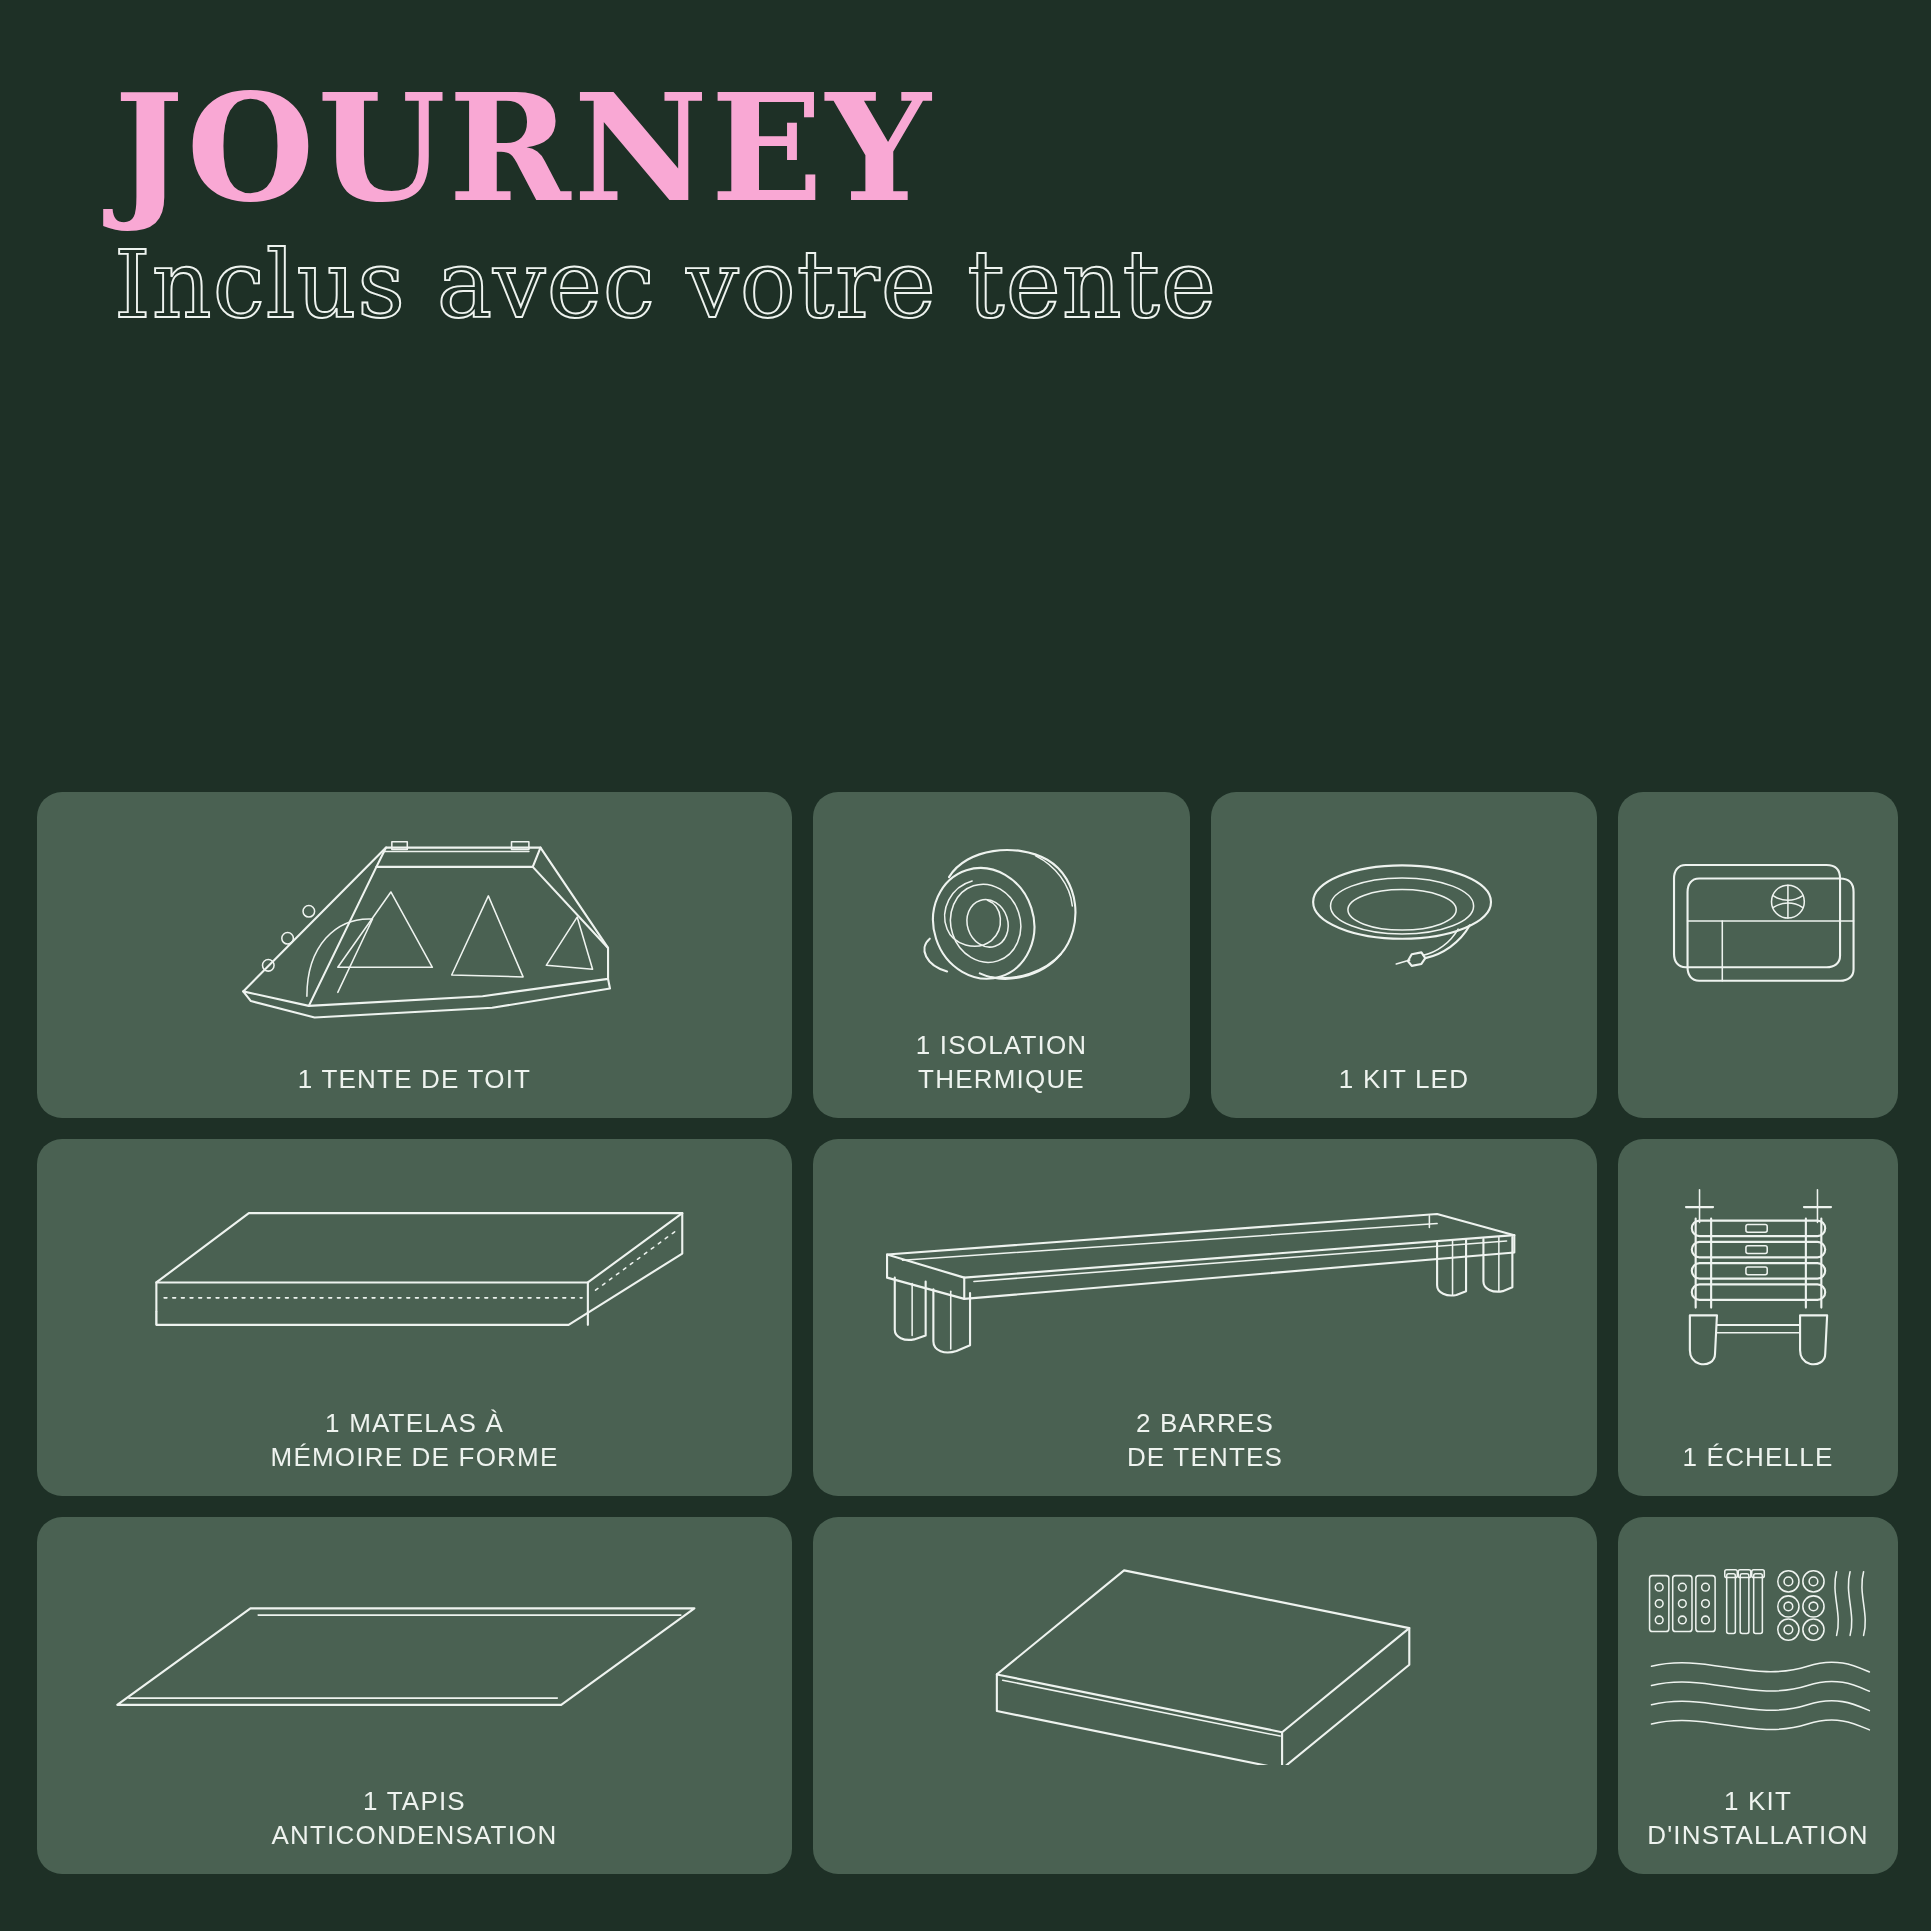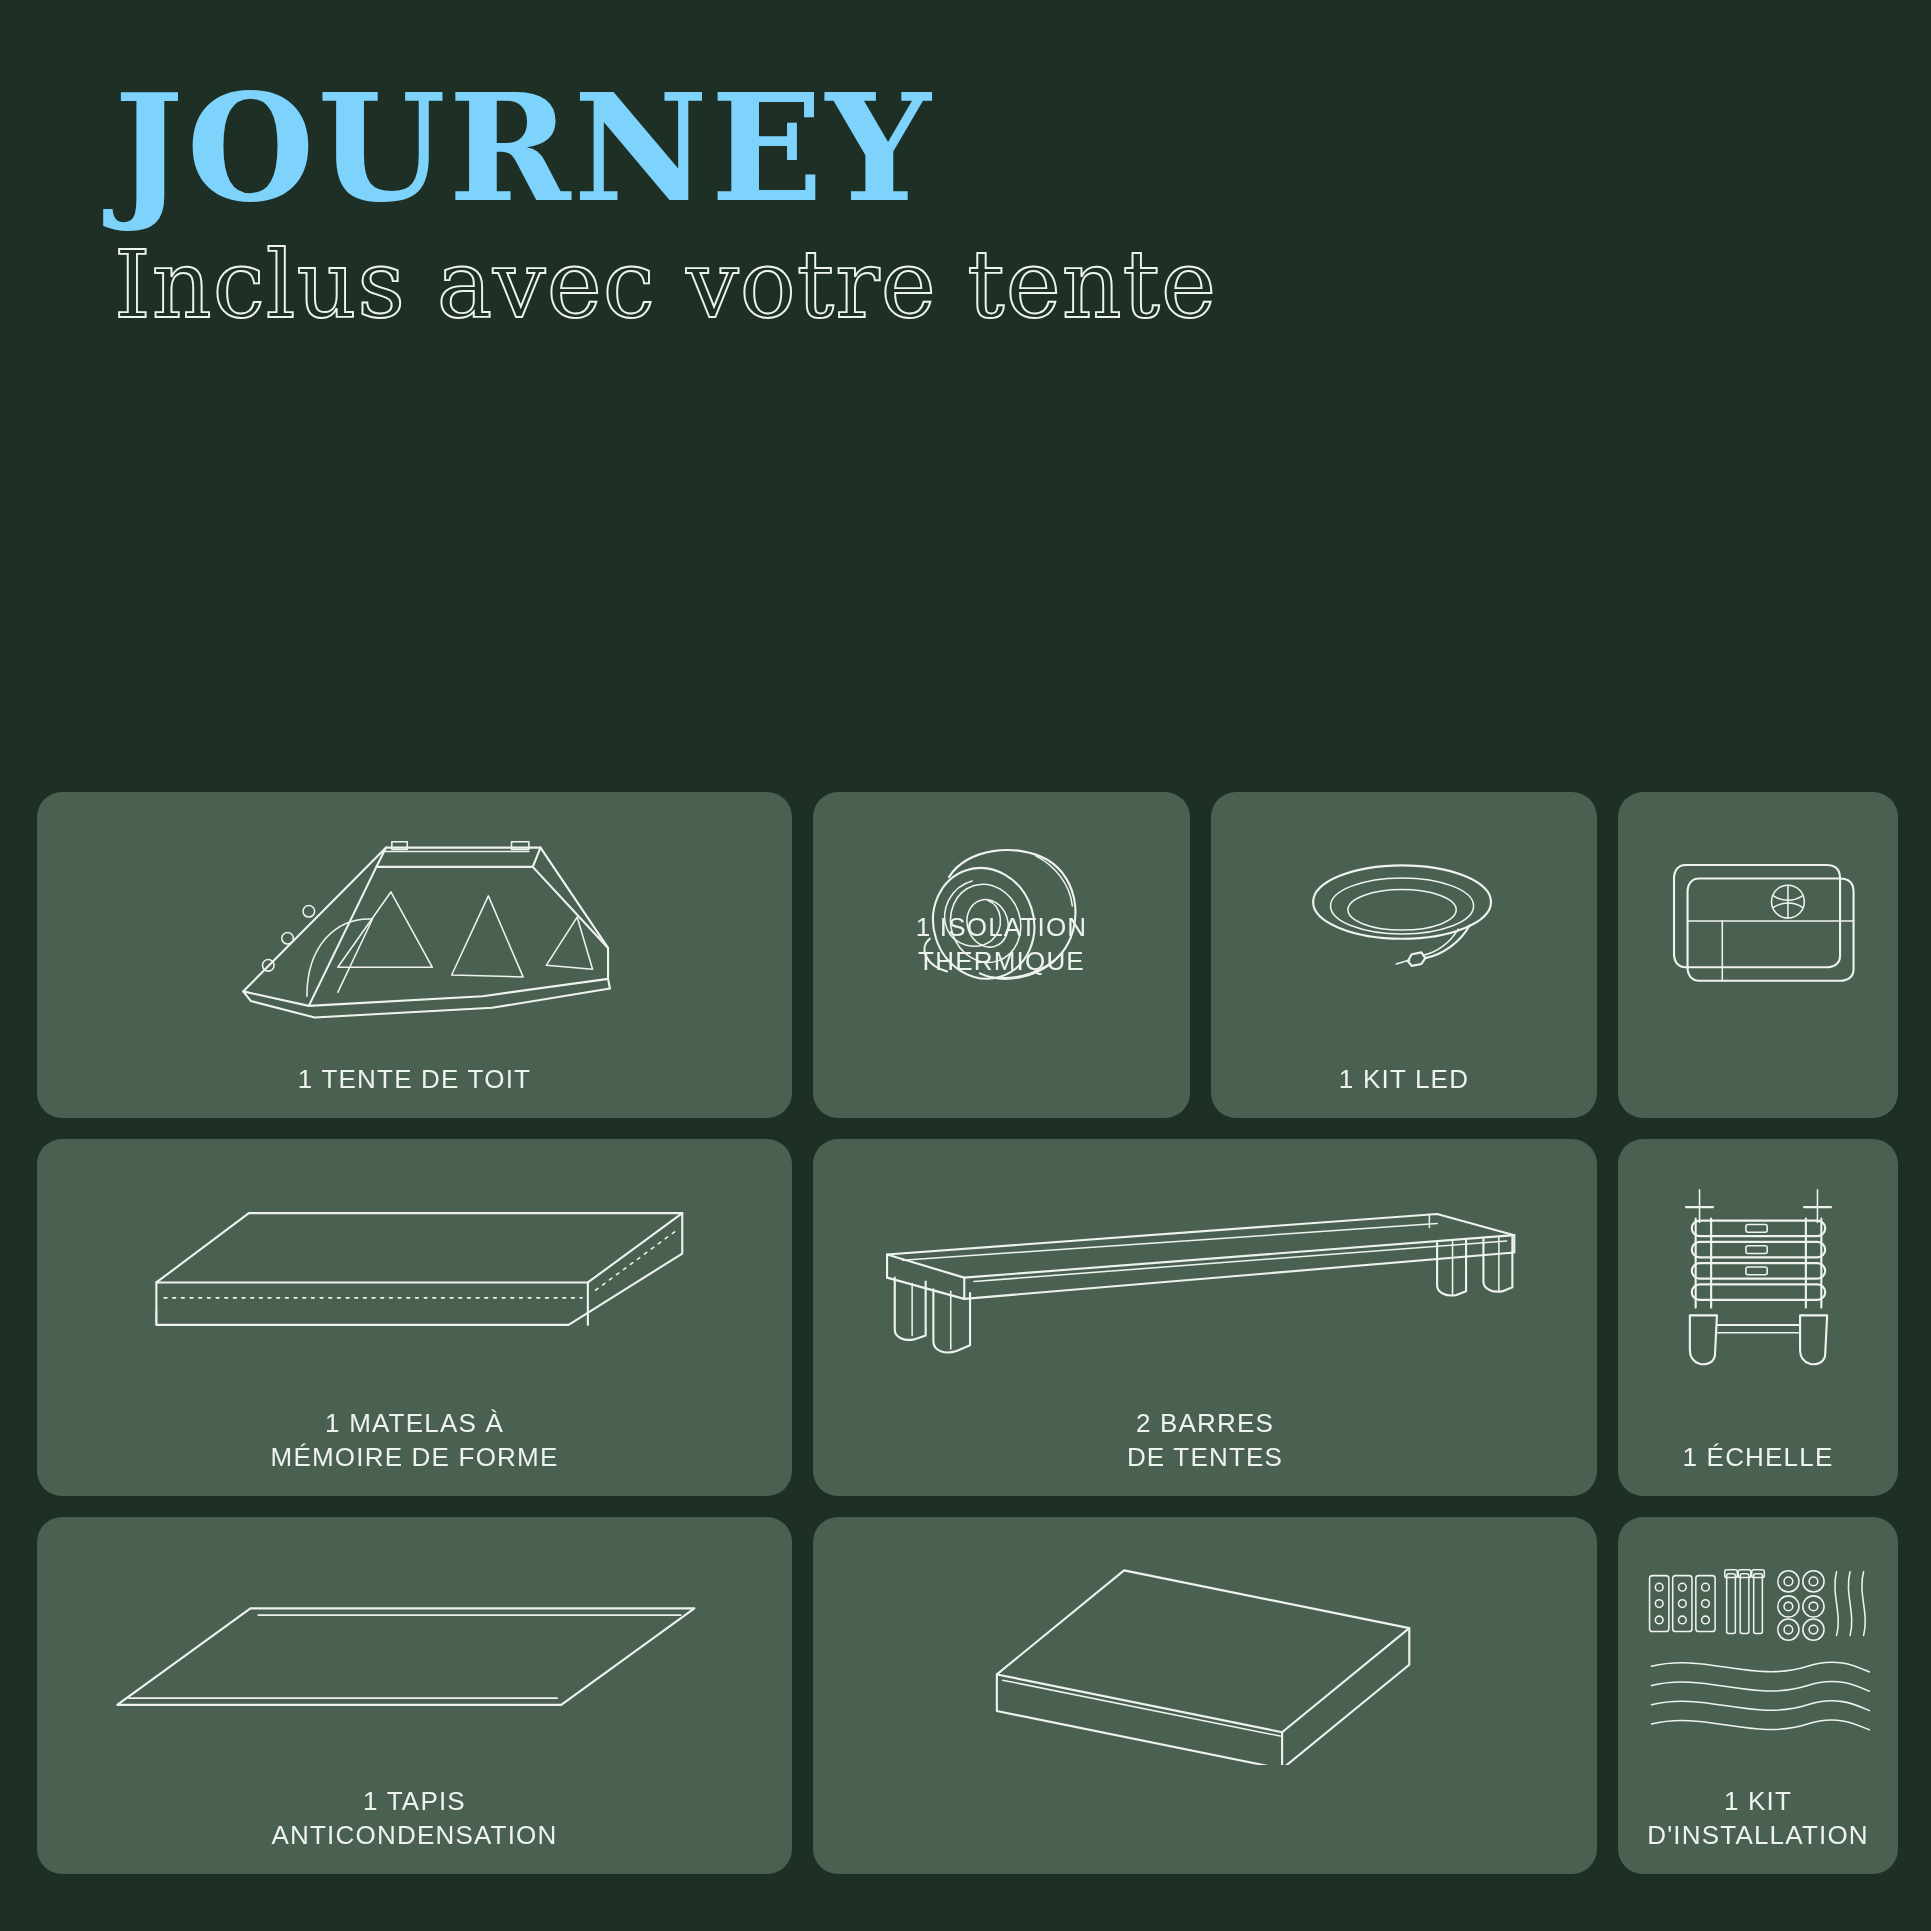--- a/index.html
+++ b/index.html
@@ -22,21 +22,21 @@
     left: 114px;
     top: 75px;
     width: 1641px;
   }
   .title {
     font-family: "DejaVu Serif", serif;
     font-weight: bold;
     font-size: 147px;
     line-height: 1.0;
     letter-spacing: 2.9px;
-    color: #7dd3fc;
+    color: #f9a8d4;
     margin: 0;
     padding: 0;
   }
   .subtitle {
     font-family: "DejaVu Serif", serif;
     font-size: 93px;
     line-height: 1.0;
     margin: 17.4px 0 0 0;
     padding: 0;
     color: transparent;
@@ -82,21 +82,21 @@
     letter-spacing: 1.2px;
     line-height: 1.3;
     color: #eef3ef;
     padding-bottom: 21px;
     white-space: pre-line;
     font-family: "Liberation Sans", sans-serif;
   }
 
   
   .c-tent      { grid-column: 1; grid-row: 1; }
-  .c-insu      { grid-column: 2; grid-row: 1; justify-content: center; }
+  .c-insu      { grid-column: 2; grid-row: 1; }
   .c-led       { grid-column: 3; grid-row: 1; }
   .c-bags      { grid-column: 4; grid-row: 1; }
   .c-mattress  { grid-column: 1; grid-row: 2; }
   .c-bars      { grid-column: 2 / span 2; grid-row: 2; }
   .c-ladder    { grid-column: 4; grid-row: 2; }
   .c-mat       { grid-column: 1; grid-row: 3; }
   .c-crate     { grid-column: 2 / span 2; grid-row: 3; }
   .c-kit       { grid-column: 4; grid-row: 3; }
 
   .ln { fill: none; stroke: #eef3ef; stroke-width: 2.2; stroke-linejoin: round; stroke-linecap: round; }

